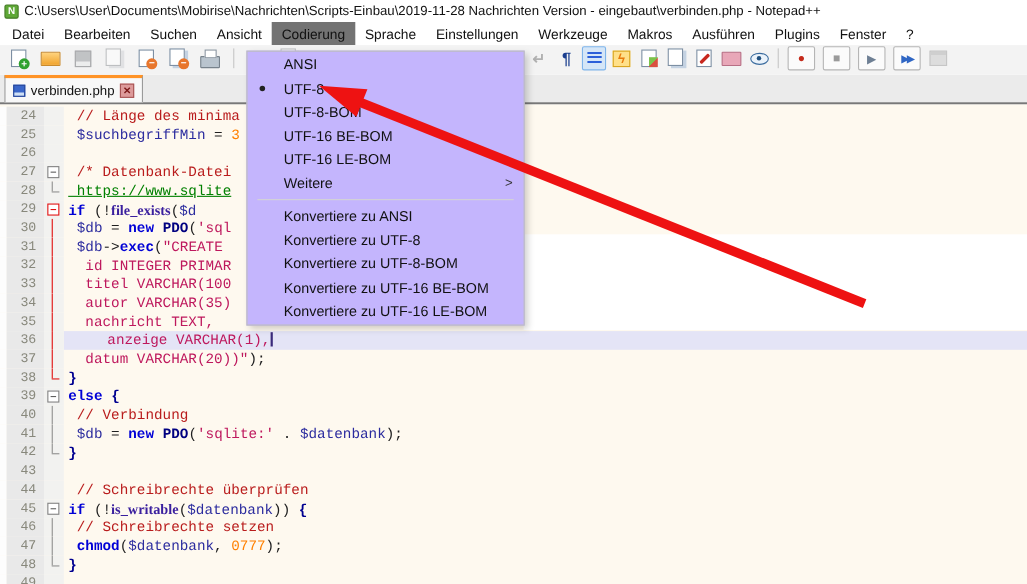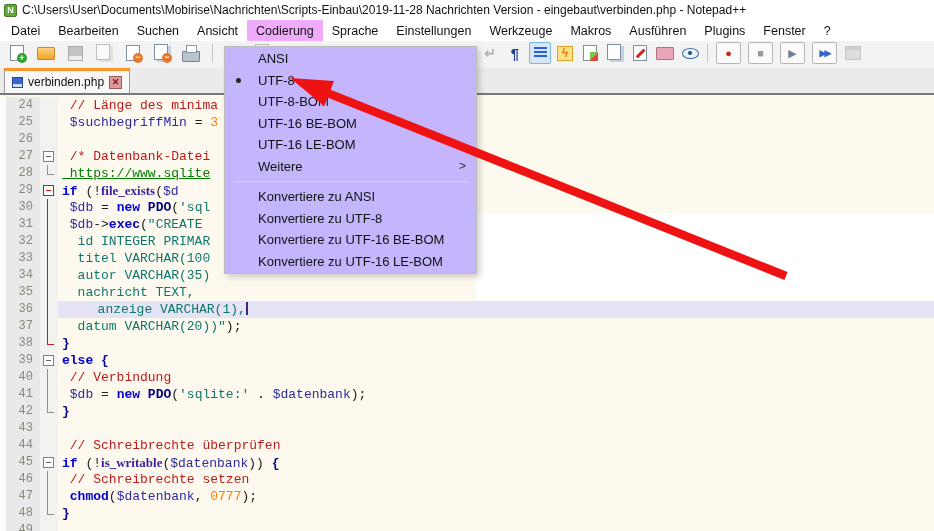--- a/index.html
+++ b/index.html
@@ -7,21 +7,21 @@
   #app { position:relative; width:934px; height:531px; background:#fff; }
 
   
   .titlebar { height:20px; background:#ffffff; display:flex; align-items:center; padding-left:4px; gap:5px; }
   .app-icon { width:13px; height:13px; background:#5fa837; border:1px solid #447a26; border-radius:2px; color:#fff; font-size:9px; font-weight:bold; display:flex; align-items:center; justify-content:center; line-height:1; }
   .title-text { font-size:12px; color:#111; white-space:nowrap;text-align:center; }
 
   
   .menubar { height:21px; background:#ffffff; display:flex; align-items:stretch; padding-left:2px; }
   .menu-item { font-size:12.5px; color:#111; padding:0 9px; display:flex; align-items:center; white-space:nowrap; }
-  .menu-item.active { background:#f0abfc; }
+  .menu-item.active { background:#737373; }
 
   
   .toolbar { height:27px; background:#f3f3f3; position:relative; }
   .tb-group { position:absolute; top:1px; display:flex; align-items:center; gap:7px; }
   .tb-group.left { left:6px; }
   .tb-group.right { left:479px; gap:3px; }
   .tbtn { width:22px; height:22px; position:relative; display:flex; align-items:center; justify-content:center; font-size:14px; }
   .tbtn.disabled { opacity:.5; filter:grayscale(.8); }
   .tbtn.pressed { background:#d5e6f7; border:1px solid #7eb4ea; border-radius:2px; }
   .tbtn.boxed { border:1px solid #b5b5b5; background:#fbfbfb; border-radius:2px; width:25px; margin:0 2px; }
@@ -78,21 +78,21 @@
   .fold-end::before { content:""; position:absolute; left:7px; top:0; height:9px; width:1px; background:#909090; }
   .fold-end::after { content:""; position:absolute; left:7px; top:9px; width:7px; height:1px; background:#909090; }
   .fold-end.red::before, .fold-end.red::after { background:#e01010; }
 
   .tok-com { color:#b91c1c; }
   .tok-url { color:#008000; text-decoration:underline; }
   .tok-var { color:#2b2b9e; }
   .tok-kw  { color:#0000d6; font-weight:bold; }
   .tok-fn  { color:#3a1f9e; font-weight:bold;font-family:Liberation Serif, serif; }
   .tok-fn2 { color:#000080; font-weight:bold; }
-  .tok-str { color:#0f766e;text-align:right; }
+  .tok-str { color:#be185d;text-align:right; }
   .tok-num { color:#ff8000; }
   .tok-op  { color:#202020; }
   .tok-brace { color:#000090; font-weight:bold; }
   .tok-txt { color:#202020; }
   .caret { display:inline-block; width:2px; height:13px; background:#3a2a7a; vertical-align:-2px; }
 
   
   .artifact { position:absolute; left:476px; top:213px; width:458px; height:87px; background:#ffffff; z-index:5; }
 
   
@@ -237,20 +237,23 @@
         <span class="ctx-sub">&gt;</span>
       </div>
       <div class="ctx-sep"></div>
       <div class="ctx-item">
         <span>Konvertiere zu ANSI</span>
       </div>
       <div class="ctx-item">
         <span>Konvertiere zu UTF-8</span>
       </div>
       <div class="ctx-item">
+        <span>Konvertiere zu UTF-8-BOM</span>
+      </div>
+      <div class="ctx-item">
         <span>Konvertiere zu UTF-16 BE-BOM</span>
       </div>
       <div class="ctx-item">
         <span>Konvertiere zu UTF-16 LE-BOM</span>
       </div>
     </div>
 
   <svg class="arrow-svg" id="arrowsvg" width="934" height="531">
       <line x1="325.29191993828573" y1="92.0883067495576" x2="786" y2="276" stroke="#ee1212" stroke-width="8.5"></line>
       <polygon points="290,78 324.00180253392034,106.1092053328494 334.01191522439547,81.03336748196216" fill="#ee1212"></polygon>

